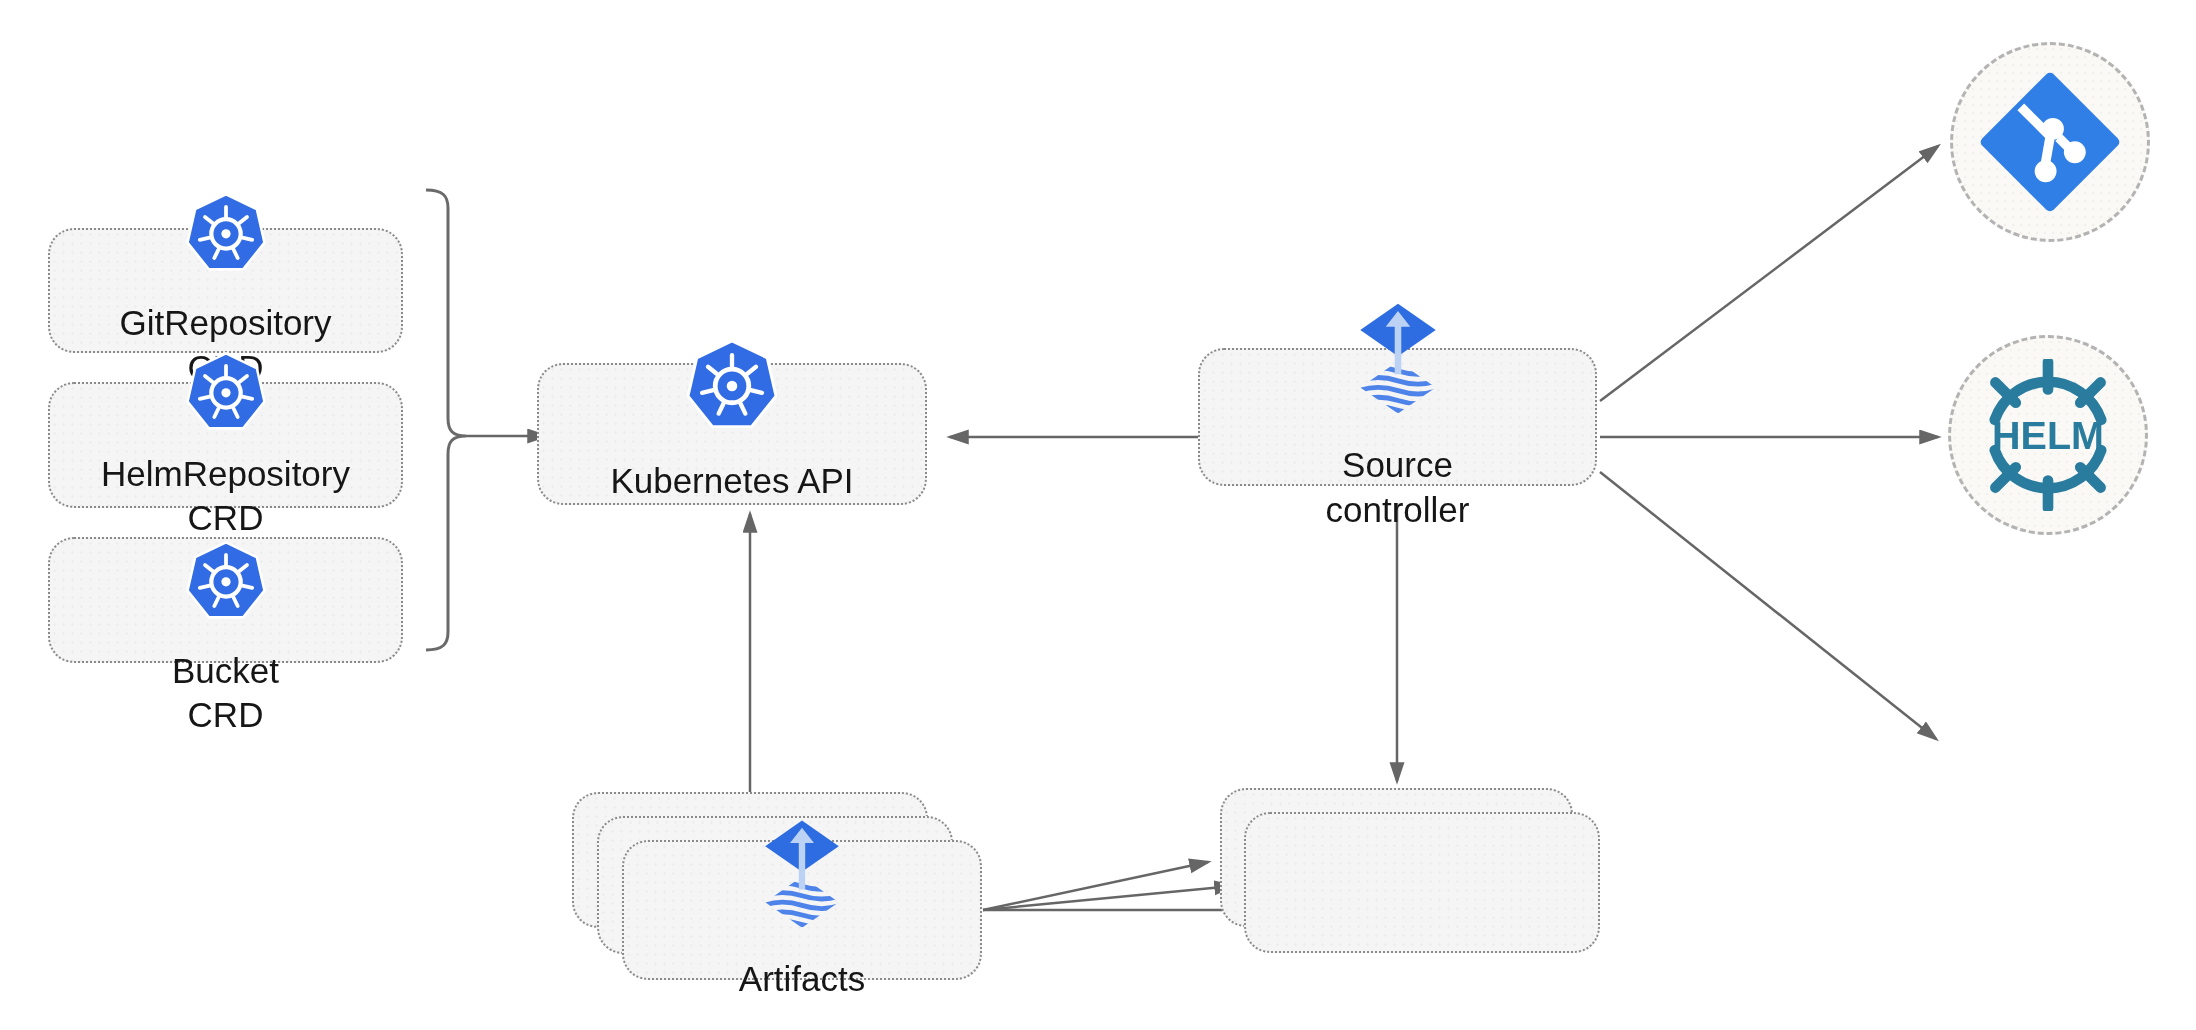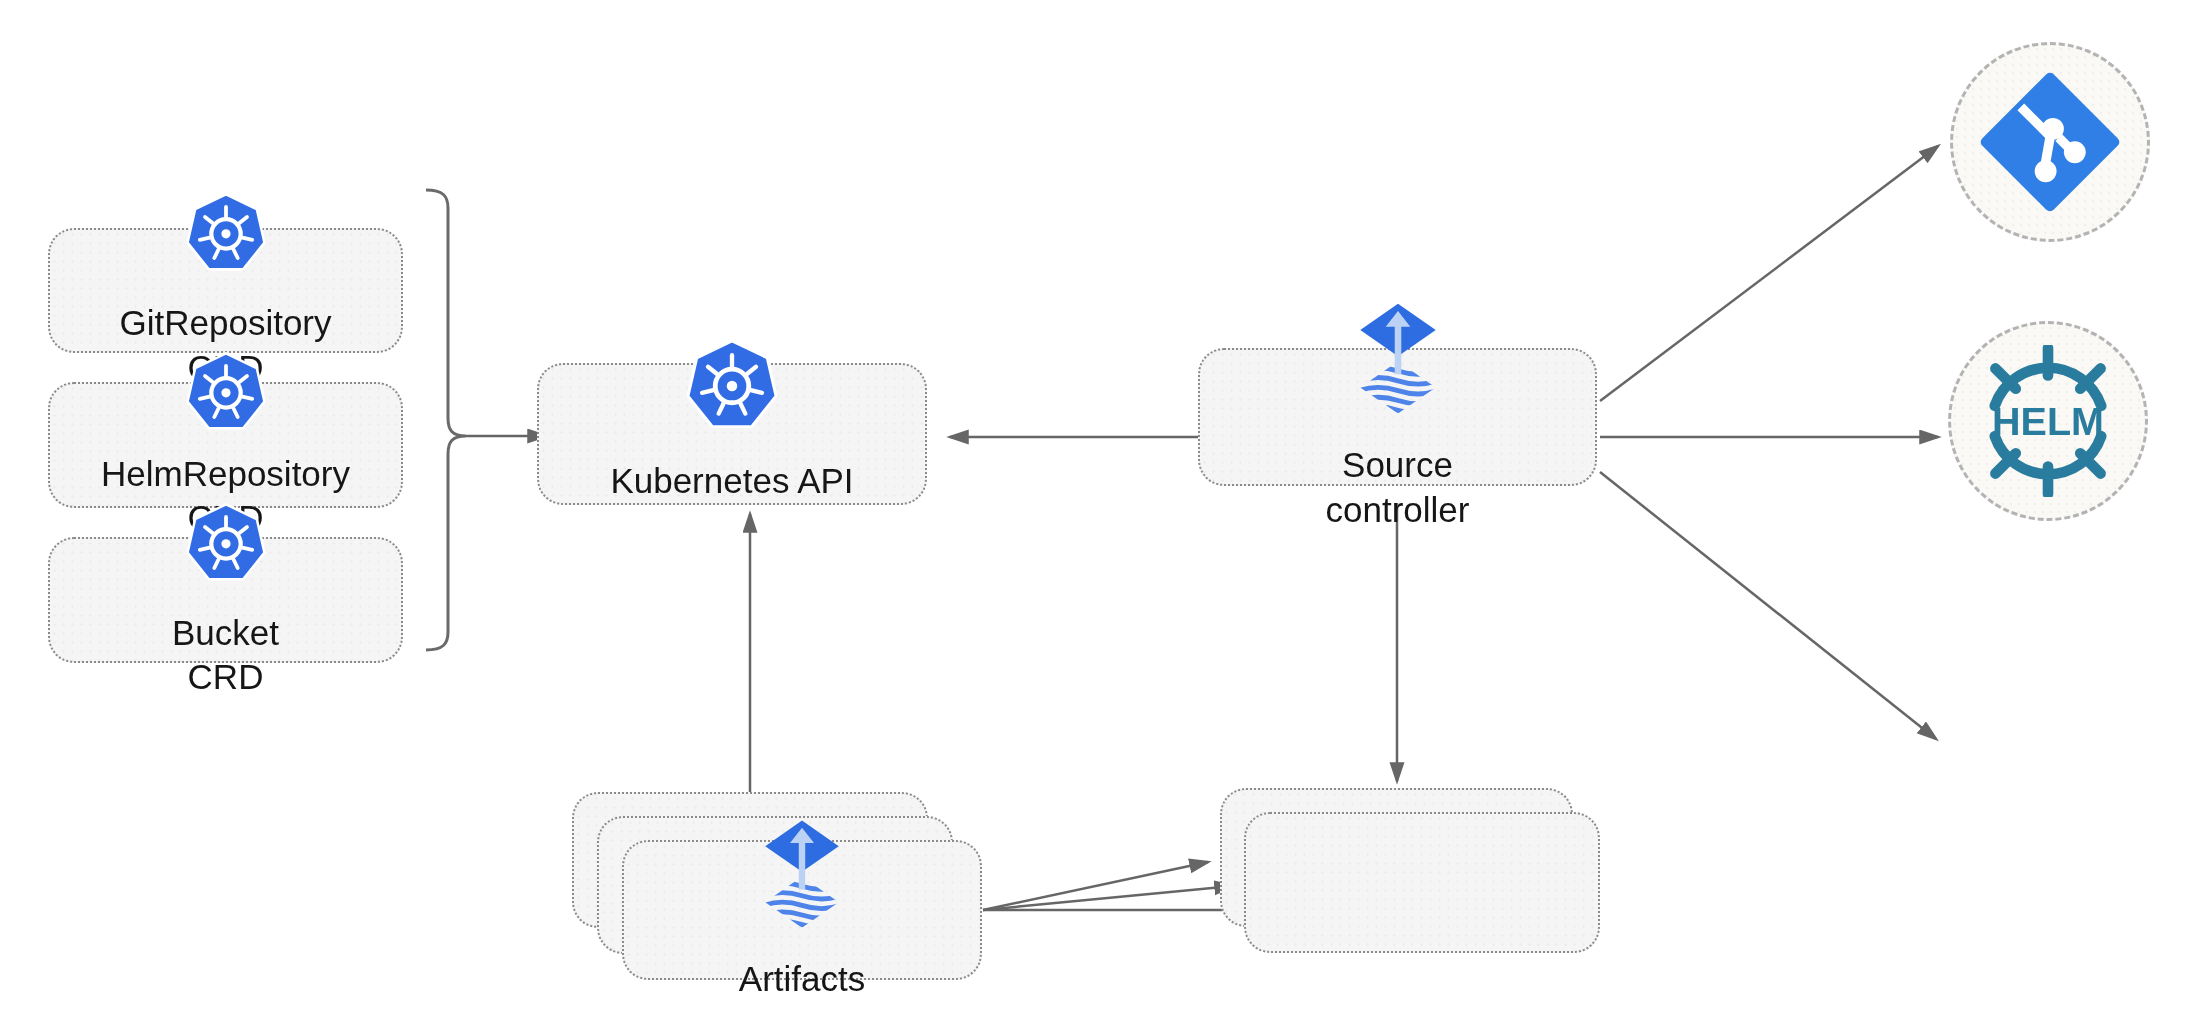--- a/index.html
+++ b/index.html
@@ -83,21 +83,21 @@
     <div class="label">GitRepository
 CRD</div>
   </div>
   <div class="box" style="left:48px;top:382px;width:355px;height:126px;gap:18px;">
     <svg class="icon" width="84" height="84" viewBox="0 0 100 100">
         <use href="#sym-k8s"></use>
       </svg>
     <div class="label">HelmRepository
 CRD</div>
   </div>
-  <div class="box" style="left:48px;top:537px;width:355px;height:126px;">
+  <div class="box" style="left:48px;top:537px;width:355px;height:126px;justify-content:space-between;">
     <svg class="icon" width="84" height="84" viewBox="0 0 100 100">
         <use href="#sym-k8s"></use>
       </svg>
     <div class="label">Bucket
 CRD</div>
   </div>
 
   <div class="box" style="left:537px;top:363px;width:390px;height:142px;justify-content:flex-end;">
     <svg class="icon" width="96" height="96" viewBox="0 0 100 100">
         <use href="#sym-k8s"></use>
@@ -152,21 +152,21 @@
       <path d="M50,6 L94,50 L50,94 L6,50 Z" fill="#2f7fe6" stroke="#2f7fe6" stroke-width="7" stroke-linejoin="round"></path>
       <line x1="30" y1="26" x2="49" y2="45" stroke="#ffffff" stroke-width="6.5"></line>
       <circle cx="52" cy="41" r="7.5" fill="#ffffff"></circle>
       <line x1="56" y1="47" x2="64" y2="55" stroke="#ffffff" stroke-width="6.5"></line>
       <circle cx="67" cy="57" r="7.5" fill="#ffffff"></circle>
       <circle cx="47" cy="70" r="7.5" fill="#ffffff"></circle>
       <line x1="47" y1="64" x2="50" y2="47" stroke="#ffffff" stroke-width="6.5"></line>
     </svg>
   </div>
 
-  <div class="circle" style="left:1948px;top:321px;">
+  <div class="circle" style="left:1948px;top:335px;">
     <svg class="icon" width="152" height="152" viewBox="0 0 100 100">
       <g stroke="#2a7c9e" stroke-width="7" stroke-linecap="round" fill="none">
         <path d="M15,40 A37,37 0 0 1 85,40"></path>
         <path d="M15,60 A37,37 0 0 0 85,60"></path>
         <line x1="50" y1="20" x2="50" y2="2"></line>
         <line x1="71.2" y1="28.8" x2="84.6" y2="15.4"></line>
         <line x1="28.8" y1="28.8" x2="15.4" y2="15.4"></line>
         <line x1="50" y1="80" x2="50" y2="98"></line>
         <line x1="71.2" y1="71.2" x2="84.6" y2="84.6"></line>
         <line x1="28.8" y1="71.2" x2="15.4" y2="84.6"></line>

